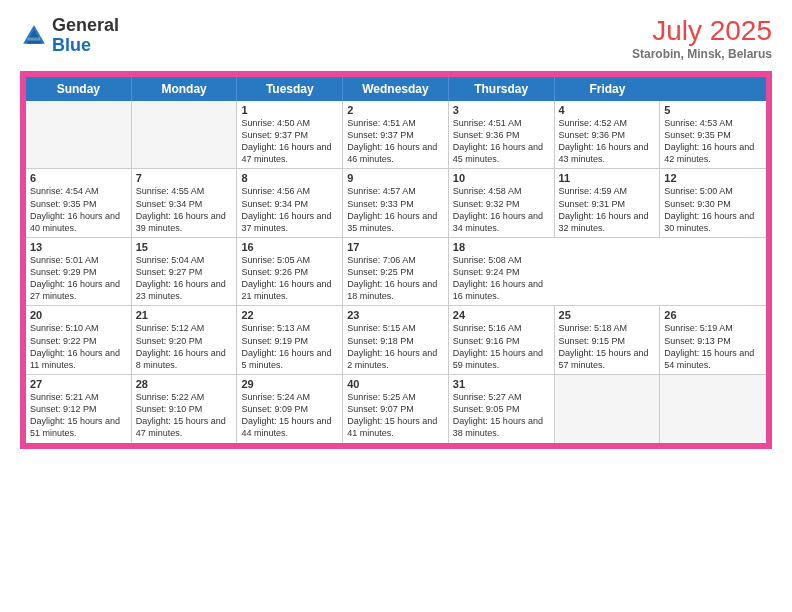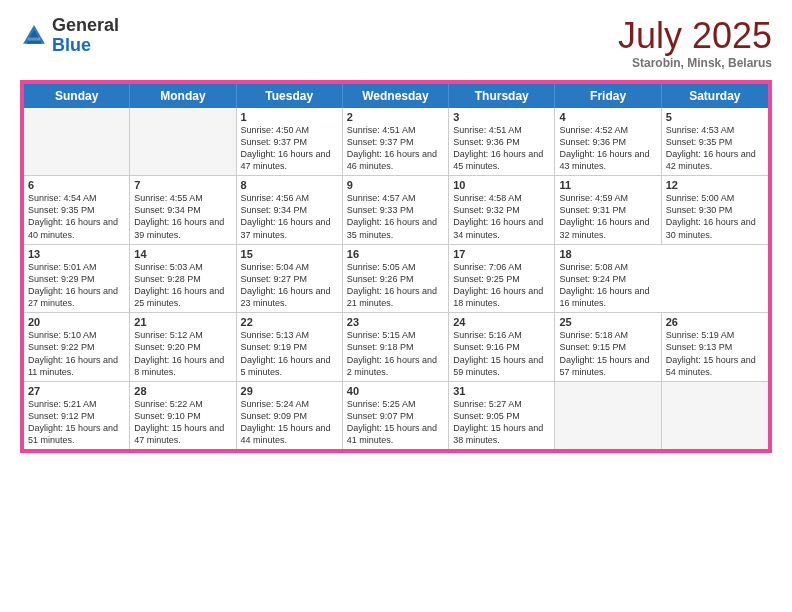--- a/index.html
+++ b/index.html
@@ -36,35 +36,35 @@
     .logo-text .general { color: #333; }
     .logo-text .blue { color: #1a6bbf; }
     .logo-icon {
       width: 28px;
       height: 28px;
     }
     .title-block {
       text-align: right;
     }
     .title-block h1 {
-      font-size: 36px;
+      font-size: 28px;
       font-weight: normal;
-      color: #7f1d1d;
+      color: #ef4444;
       line-height: 1.1;
     }
     .title-block h2 {
       font-size: 12px;
       font-weight: bold;
       color: #737373;
     }
     .calendar {
       flex: 1;
       display: flex;
       flex-direction: column;
-      border: 4px solid #ec4899;
+      border: 6px solid #ec4899;
     }
     .cal-header {
       display: grid;
       grid-template-columns: repeat(7, 1fr);
       background: #2979c2;
     }
     .cal-header-cell {
       color: #fff;
       font-size: 12px;
       font-weight: bold;
@@ -130,21 +130,20 @@
   </div>
 
   <div class="calendar">
     <div class="cal-header">
     <div class="cal-header-cell">Sunday</div>
         <div class="cal-header-cell">Monday</div>
         <div class="cal-header-cell">Tuesday</div>
         <div class="cal-header-cell">Wednesday</div>
         <div class="cal-header-cell">Thursday</div>
         <div class="cal-header-cell">Friday</div>
-        <div class="cal-header-cell">Saturday</div>
       </div>
     <div class="cal-body">
     <div class="cal-row">
           <div class="cal-cell empty"></div>
           <div class="cal-cell empty"></div>
           <div class="cal-cell">
             <div class="day-num">1</div>
             <div class="info" style="white-space: pre-line;">Sunrise: 4:50 AM
 Sunset: 9:37 PM
 Daylight: 16 hours and 47 minutes.</div>
@@ -219,26 +218,20 @@
           </div>
         </div>
         <div class="cal-row">
           <div class="cal-cell">
             <div class="day-num">13</div>
             <div class="info" style="white-space: pre-line;">Sunrise: 5:01 AM
 Sunset: 9:29 PM
 Daylight: 16 hours and 27 minutes.</div>
           </div>
           <div class="cal-cell">
-            <div class="day-num">14</div>
-            <div class="info" style="white-space: pre-line;">Sunrise: 5:03 AM
-Sunset: 9:28 PM
-Daylight: 16 hours and 25 minutes.</div>
-          </div>
-          <div class="cal-cell">
             <div class="day-num">15</div>
             <div class="info" style="white-space: pre-line;">Sunrise: 5:04 AM
 Sunset: 9:27 PM
 Daylight: 16 hours and 23 minutes.</div>
           </div>
           <div class="cal-cell">
             <div class="day-num">16</div>
             <div class="info" style="white-space: pre-line;">Sunrise: 5:05 AM
 Sunset: 9:26 PM
 Daylight: 16 hours and 21 minutes.</div>

